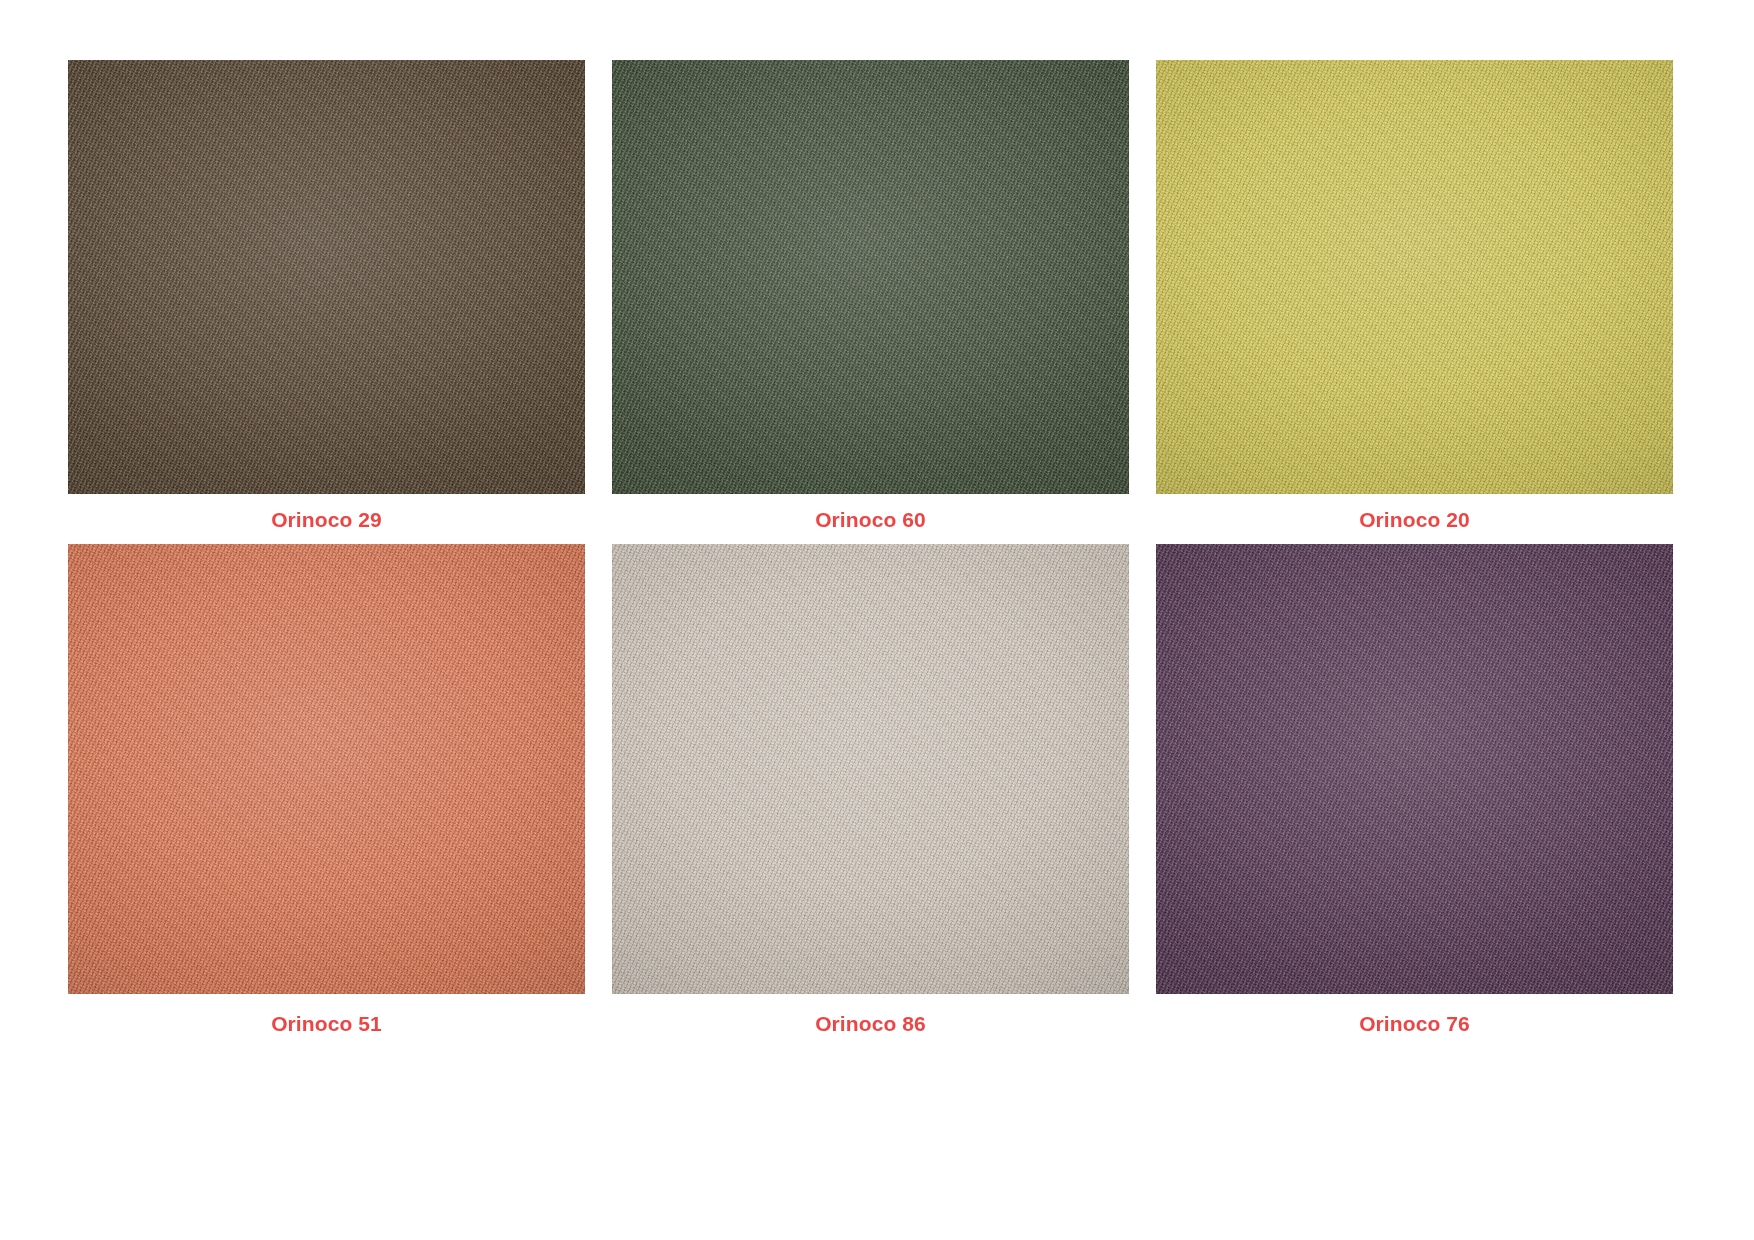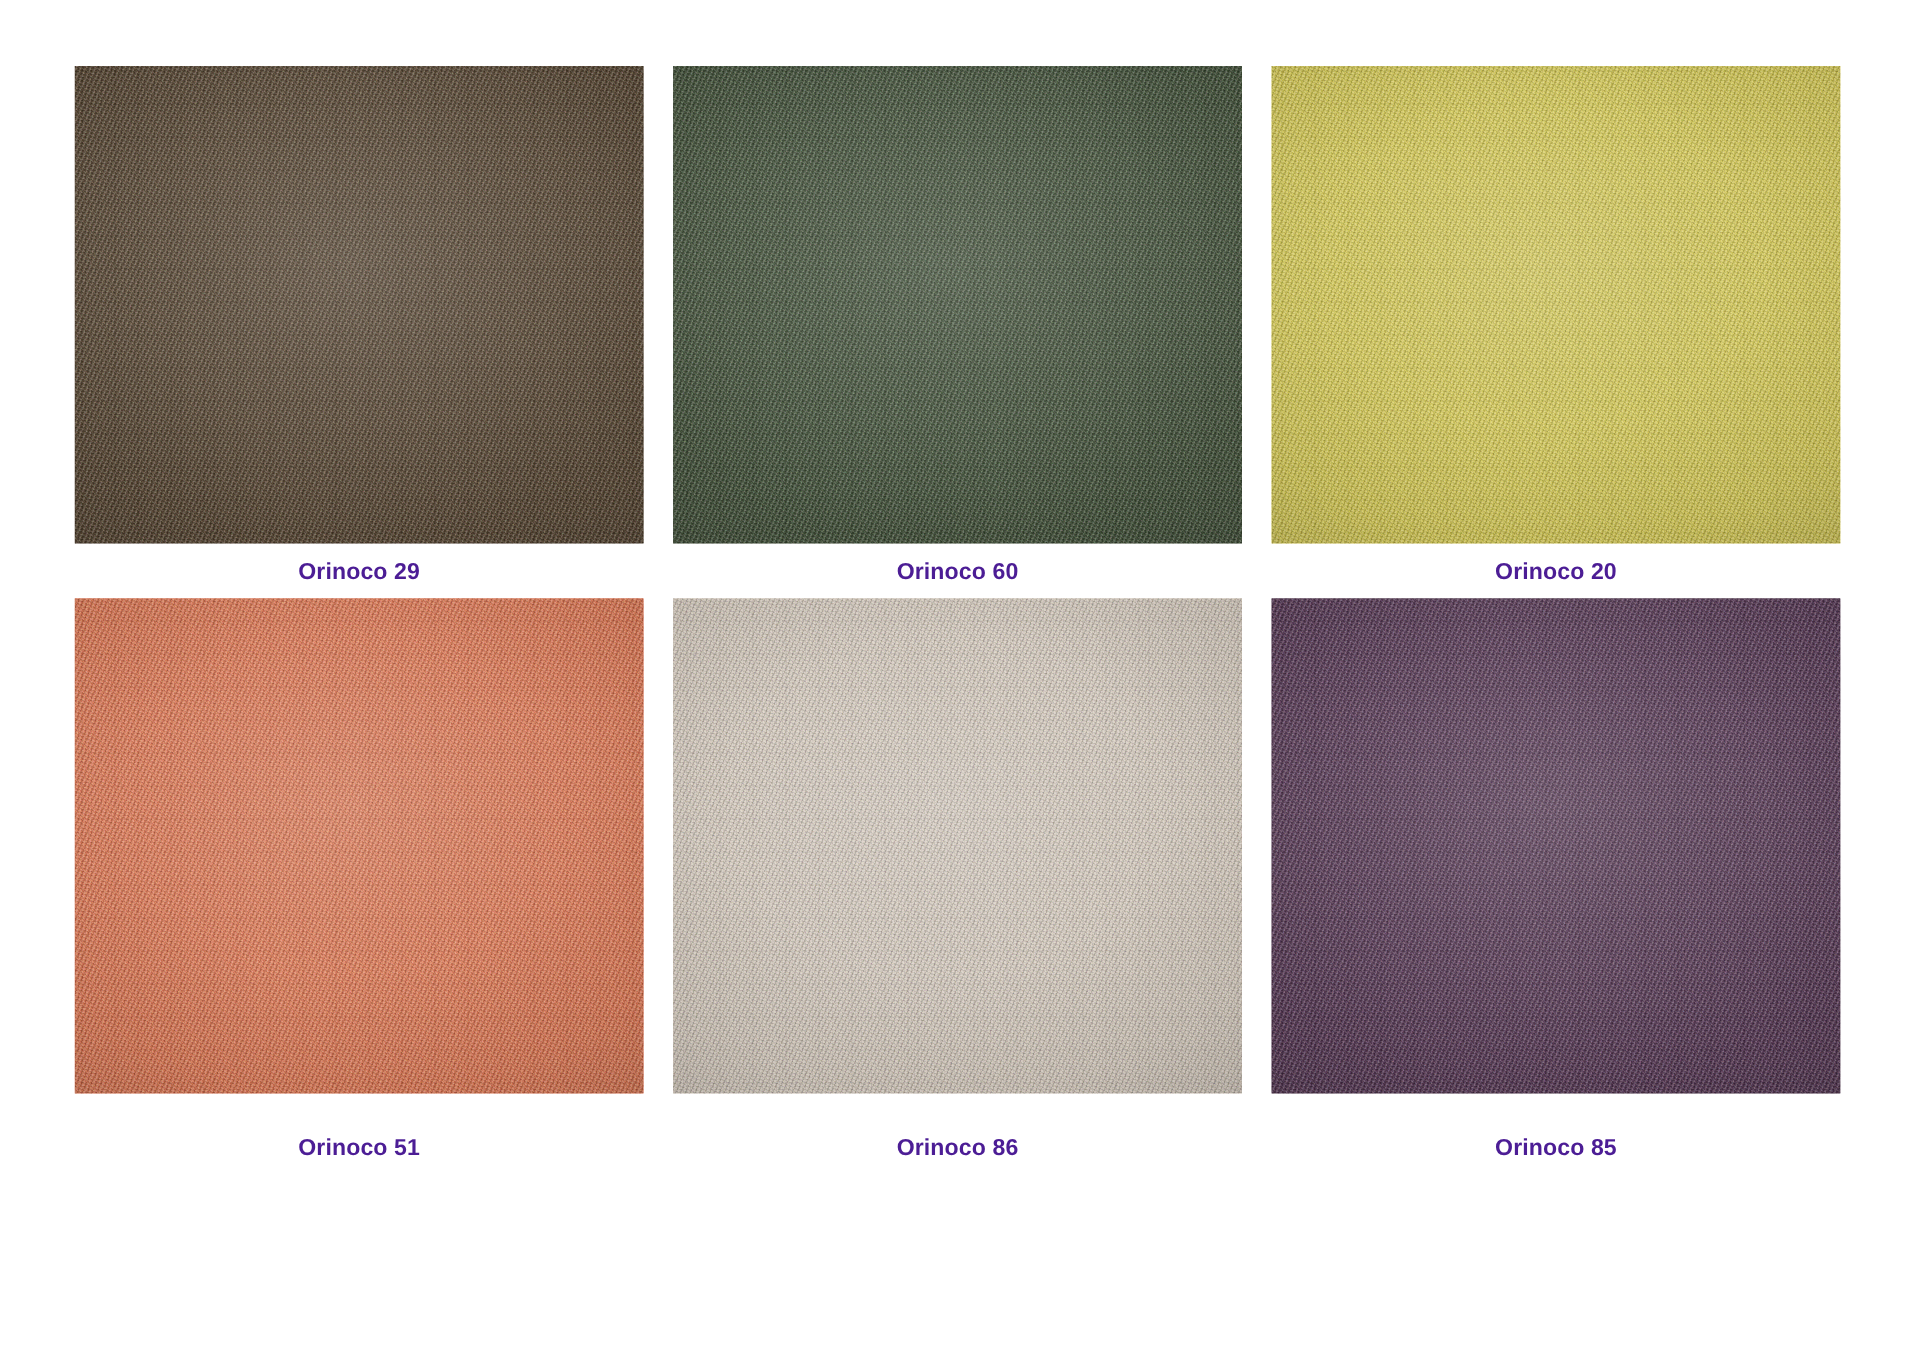--- a/index.html
+++ b/index.html
@@ -124,26 +124,26 @@
         rgba(255,255,255,0.05) 45%,
         rgba(0,0,0,0.05) 78%,
         rgba(0,0,0,0.12) 100%);
   }
 
   .swatch-label {
     margin-top: 14px;
     text-align: center;
     font-size: 21px;
     font-weight: bold;
-    color: #4c1d95;
+    color: #ef4444;
     letter-spacing: 0.1px;
     font-family: "Liberation Sans", sans-serif;
   }
   .swatch-cell.row2 .swatch-label {
-    margin-top: 38px;
+    margin-top: 18px;
   }
 </style>
 </head>
 <body>
 
 <div id="swatch-sheet">
   <div class="swatch-grid">
 
     <div class="swatch-cell row1">
       <div class="swatch-tile" style="background-color: rgb(74, 58, 40);">
@@ -249,17 +249,17 @@
         <div class="weave-noise">
           <svg xmlns="http://www.w3.org/2000/svg">
               <filter id="n5">
                 <feTurbulence type="fractalNoise" baseFrequency="0.85" numOctaves="4" stitchTiles="stitch" seed="43"></feTurbulence>
               </filter>
               <rect width="100%" height="100%" filter="url(#n5)"></rect>
             </svg>
         </div>
         <div class="weave-sheen"></div>
       </div>
-      <div class="swatch-label">Orinoco 85</div>
+      <div class="swatch-label">Orinoco 76</div>
     </div>
 
   </div>
 </div>
 
 </body></html>

